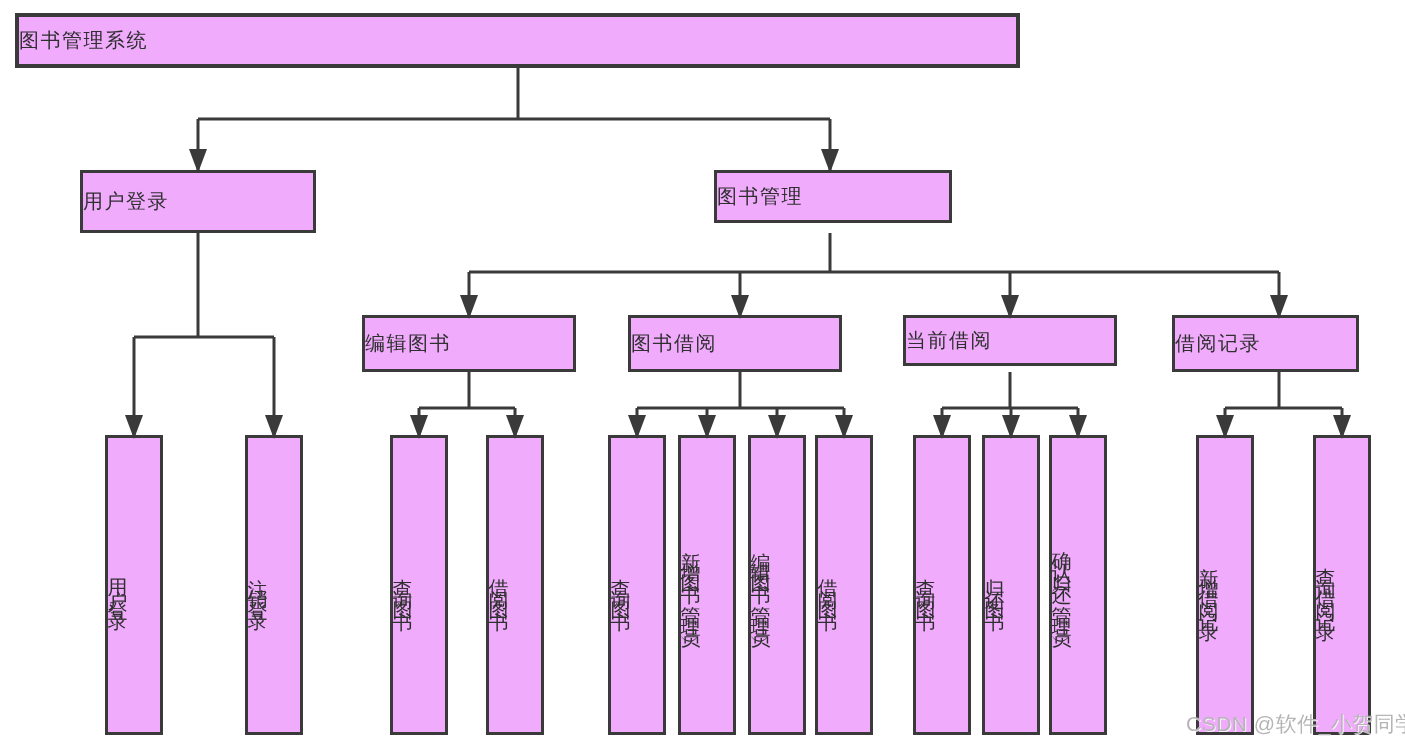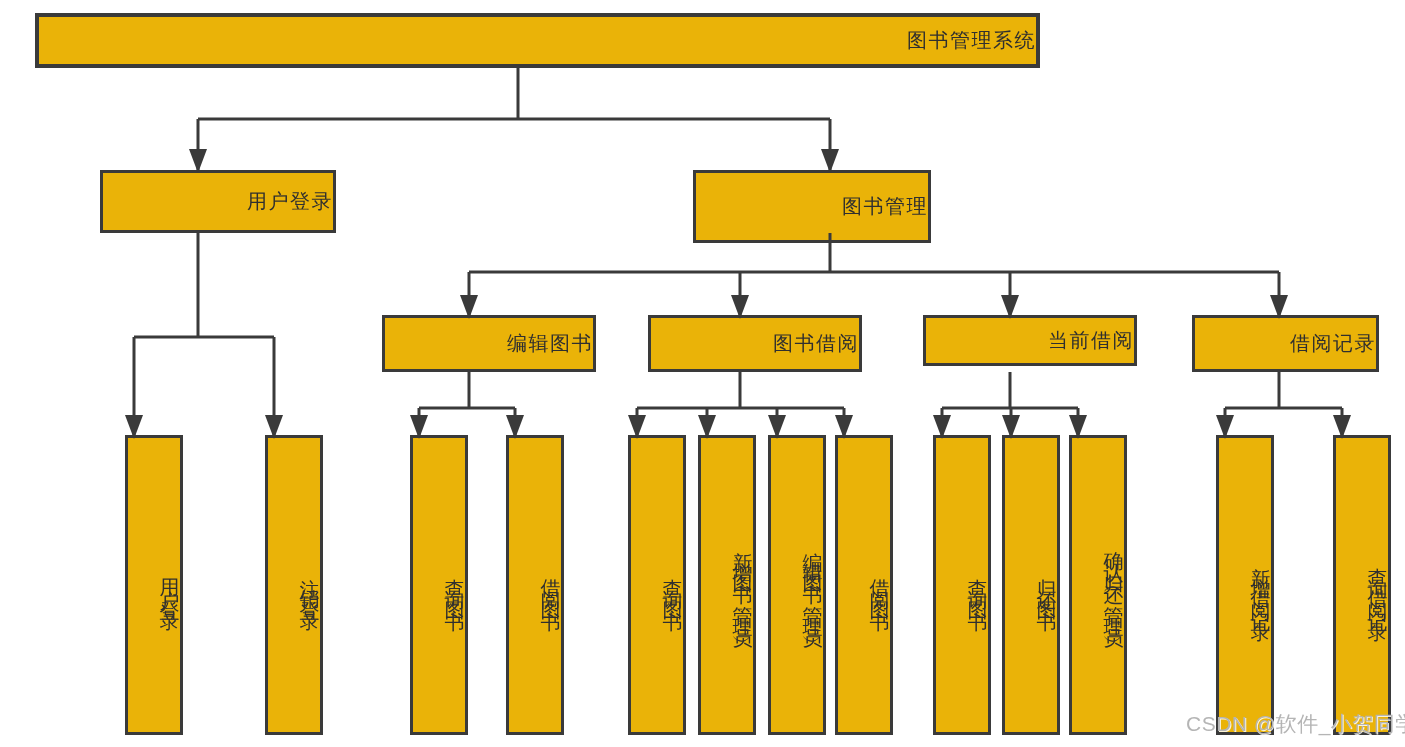--- a/index.html
+++ b/index.html
@@ -1,23 +1,23 @@
 <!DOCTYPE html>
 <html><head>
 <meta charset="utf-8">
 <style>
   html,body{margin:0;padding:0;background:#ffffff;}
   .canvas{
     position:relative;width:1405px;height:747px;background:#ffffff;
     font-family:"Liberation Sans",sans-serif;overflow:hidden;
   }
   .node{
-    position:absolute;background:#eab308;border:3px solid #3a3a3a;
-    box-sizing:border-box;display:flex;align-items:center;justify-content:flex-end;
-    color:#2f2f2f;font-weight:500;margin-left:20px;
+    position:absolute;background:#f0abfc;border:3px solid #3a3a3a;
+    box-sizing:border-box;display:flex;align-items:center;justify-content:flex-start;
+    color:#2f2f2f;font-weight:500;
   }
   .h{font-size:20px;letter-spacing:1.5px;}
   .root{border-width:4px;}
   .v{width:58px;height:300px;top:435px;font-size:20px;}
   .vtext{writing-mode:vertical-rl;letter-spacing:11px;line-height:1;}
   .connectors{position:absolute;left:0;top:0;pointer-events:none;}
   .watermark{
     position:absolute;left:1186px;top:710px;font-size:21px;color:#b5b5b5;
     letter-spacing:0.5px;z-index:5;text-shadow:1px 1px 0 rgba(255,255,255,0.85);
     white-space:nowrap;
@@ -28,21 +28,21 @@
 
 <div class="canvas">
 
   <div class="node h root" style="left:15px;top:13px;width:1005px;height:55px">
     <span>图书管理系统</span>
   </div>
 
   <div class="node h" style="left:80px;top:170px;width:236px;height:63px">
     <span>用户登录</span>
   </div>
-  <div class="node h" style="left:673px;top:170px;width:238px;height:73px">
+  <div class="node h" style="left:714px;top:170px;width:238px;height:53px">
     <span>图书管理</span>
   </div>
 
   <div class="node h" style="left:362px;top:315px;width:214px;height:57px">
     <span>编辑图书</span>
   </div>
   <div class="node h" style="left:628px;top:315px;width:214px;height:57px">
     <span>图书借阅</span>
   </div>
   <div class="node h" style="left:903px;top:315px;width:214px;height:51px">

